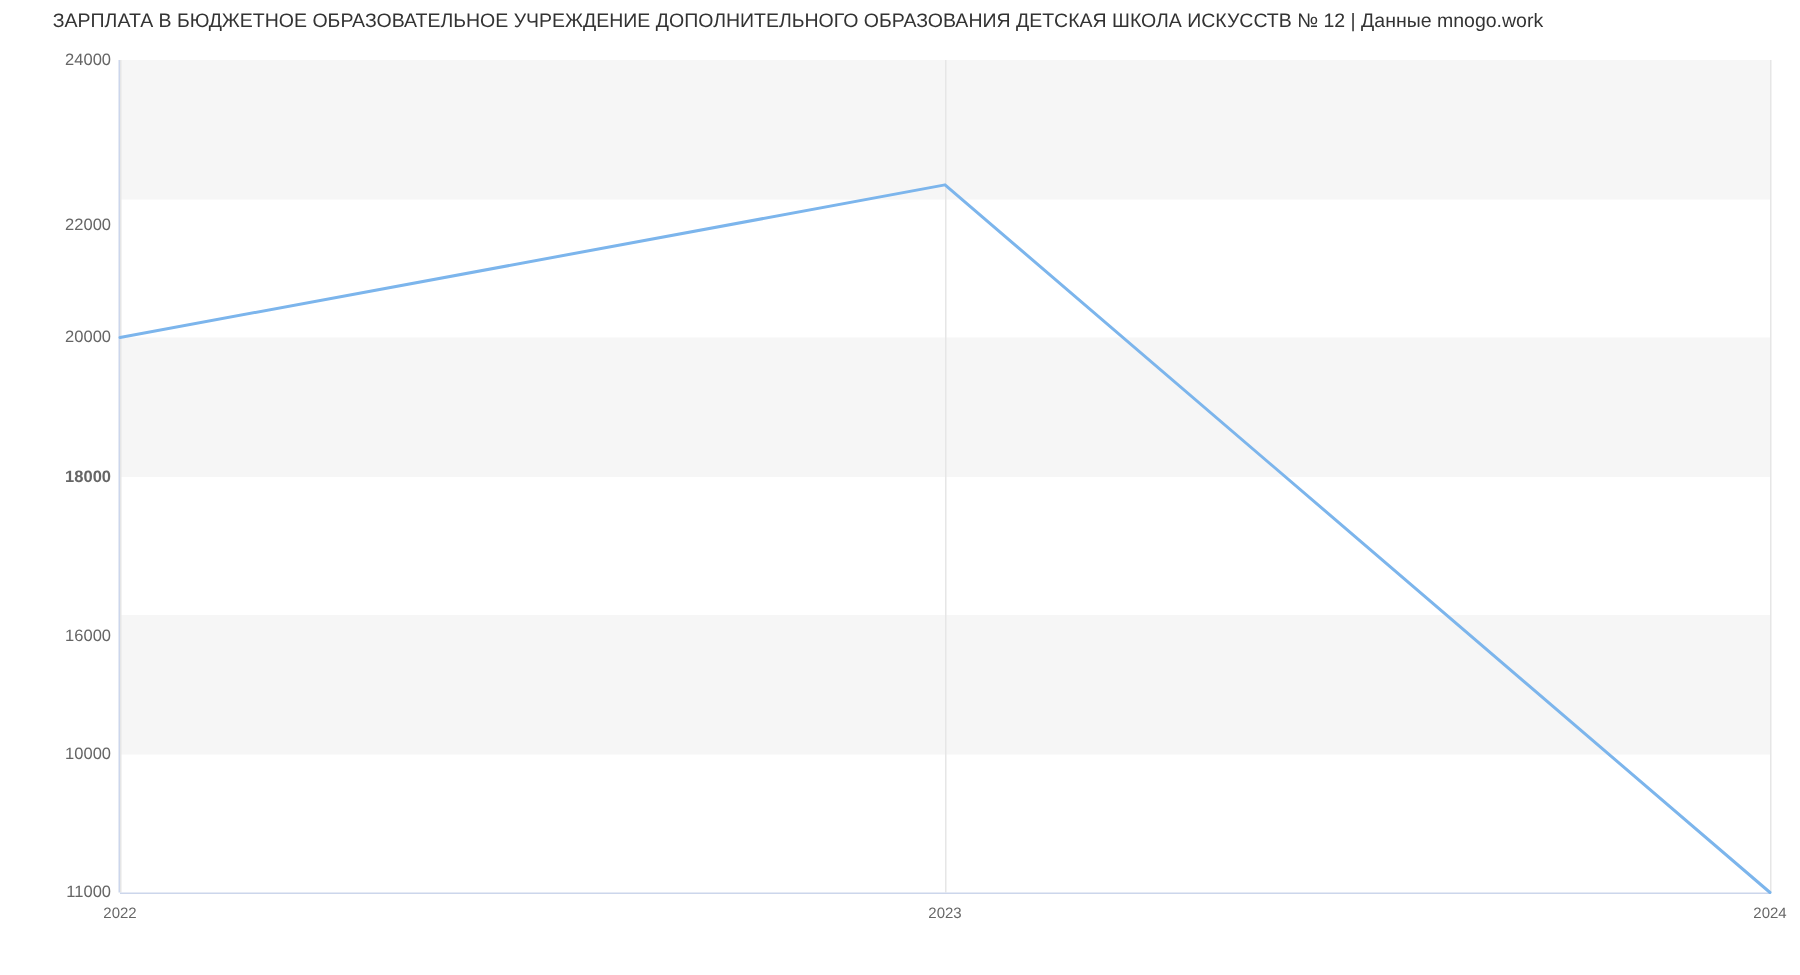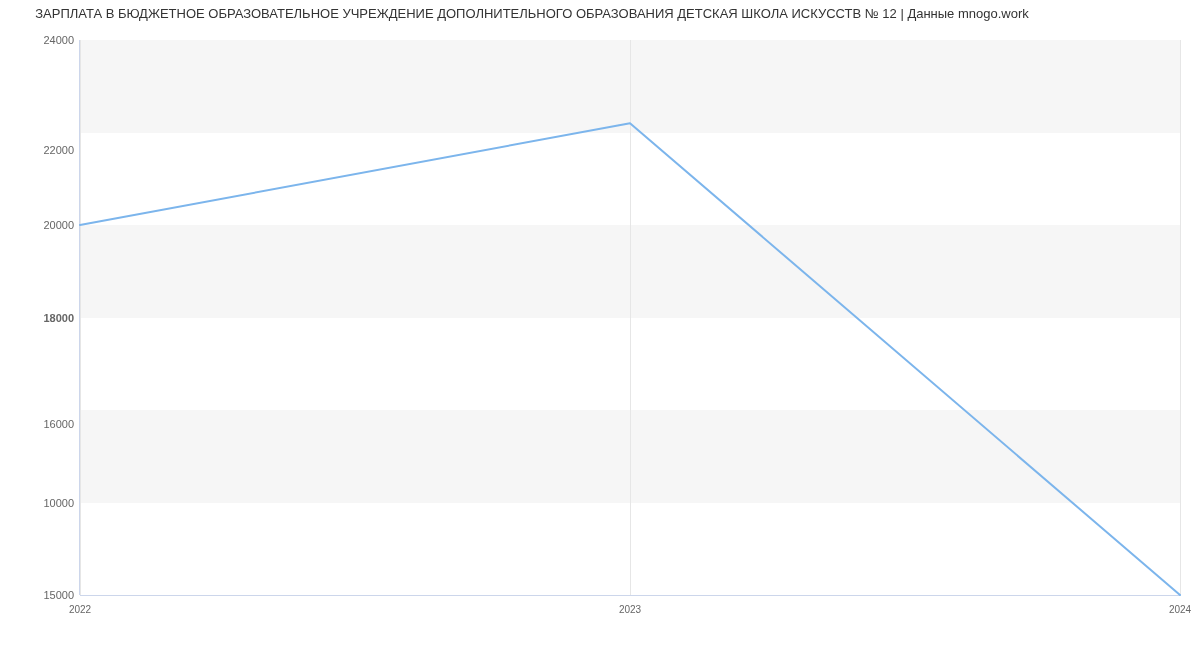--- a/index.html
+++ b/index.html
@@ -93,21 +93,21 @@
   <div class="grid-v" style="left: 1100px;"></div>
 
   <div class="axis-line" style="left:0;bottom:-1px;width:100%;height:1px;"></div>
   <div class="axis-line" style="left:-1px;top:0;width:1px;height:100%;"></div>
 
   <svg class="line" viewBox="0 0 1100 555" preserveAspectRatio="none">
     <path d="M0.00 185.00 L550.00 83.25 L1100.00 555.00"></path>
   </svg>
 </div>
 
-<div class="tick-y" style="top: 595px;">15000</div>
+<div class="tick-y" style="top: 595px;">11000</div>
 <div class="tick-y" style="top: 502.5px;">10000</div>
 <div class="tick-y" style="top: 424px;">16000</div>
 <div class="tick-y" style="top: 317.5px; font-weight: bold;">18000</div>
 <div class="tick-y" style="top: 225px;">20000</div>
 <div class="tick-y" style="top: 150px;">22000</div>
 <div class="tick-y" style="top: 40px;">24000</div>
 
 <div class="tick-x" style="left: 80px;">2022</div>
 <div class="tick-x" style="left: 630px;">2023</div>
 <div class="tick-x" style="left: 1180px;">2024</div>

